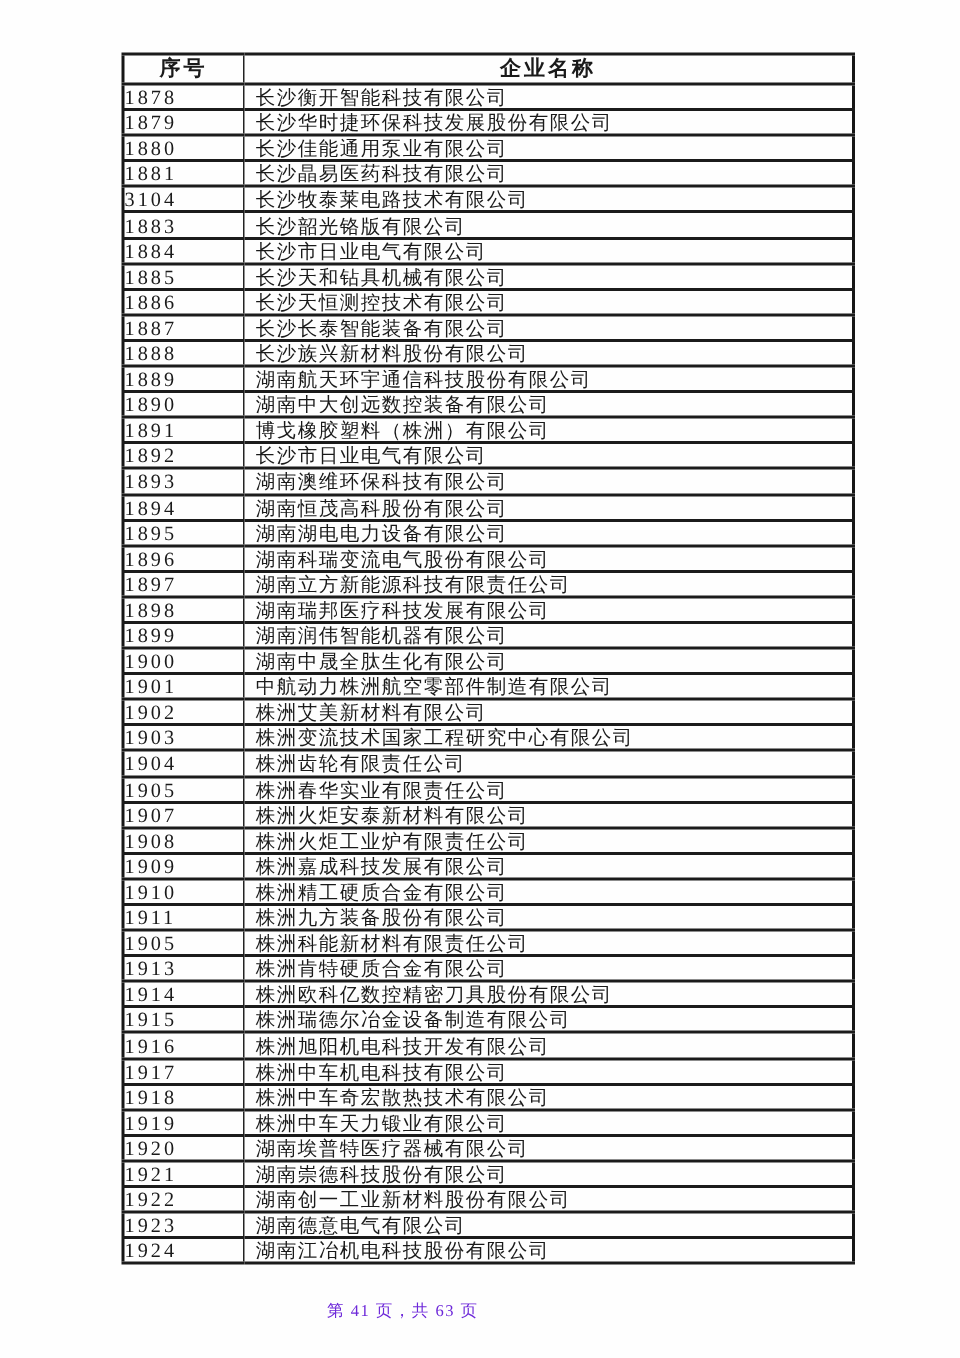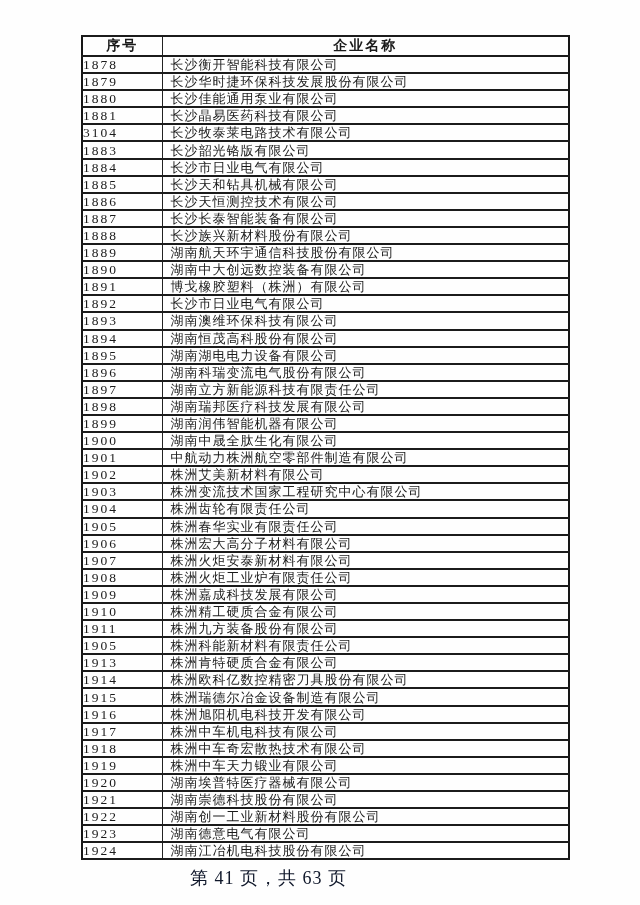--- a/index.html
+++ b/index.html
@@ -64,23 +64,23 @@
     font-size: 13px;
     letter-spacing: 1px;
     margin-top: 24px;
   }
   .page-footer {
     position: absolute;
     top: 866px;
     left: 0;
     width: 537px;
     text-align: center;
-    font-size: 18px;
+    font-size: 11px;
     letter-spacing: 1px;
-    color: #0f172a;
+    color: #6d28d9;
   }
 </style>
 </head>
 <body>
 
 <div class="doc-page">
   <table class="company-table">
     <colgroup>
       <col class="col-no">
       <col class="col-name">
@@ -198,24 +198,20 @@
         </tr>
         <tr>
           <td class="col-no">1904</td>
           <td class="col-name">株洲齿轮有限责任公司</td>
         </tr>
         <tr>
           <td class="col-no">1905</td>
           <td class="col-name">株洲春华实业有限责任公司</td>
         </tr>
         <tr>
-          <td class="col-no">1906</td>
-          <td class="col-name">株洲宏大高分子材料有限公司</td>
-        </tr>
-        <tr>
           <td class="col-no">1907</td>
           <td class="col-name">株洲火炬安泰新材料有限公司</td>
         </tr>
         <tr>
           <td class="col-no">1908</td>
           <td class="col-name">株洲火炬工业炉有限责任公司</td>
         </tr>
         <tr>
           <td class="col-no">1909</td>
           <td class="col-name">株洲嘉成科技发展有限公司</td>

